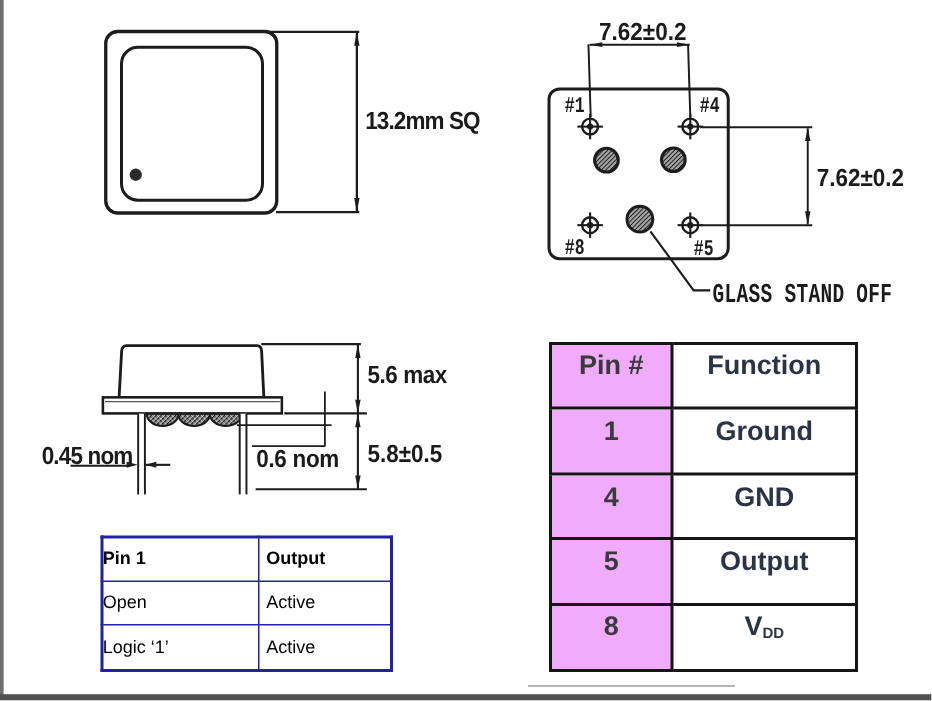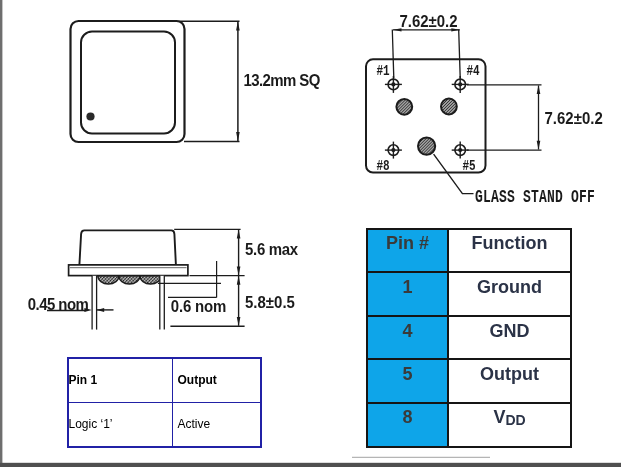--- a/index.html
+++ b/index.html
@@ -11,22 +11,22 @@
   table{border-collapse:collapse;position:absolute;table-layout:fixed;}
   
   #t1{left:66.5px;top:356.5px;width:195px;height:91px;border:2px solid #2121a6;font-size:12px;color:#000;}
   #t1 td{border:1.5px solid #2121a6;padding:0 0 0 0;vertical-align:middle;height:22px;box-sizing:border-box;line-height:13px;}
   #t1 .b{font-weight:bold;}
   #t1 td.c2{padding-left:5px;}
   
   #t2{left:366px;top:227.5px;width:206px;border:2.6px solid #151515;font-weight:bold;font-size:18px;color:#2b3347;line-height:18px;}
   #t2 td{border:2.7px solid #151515;text-align:center;vertical-align:top;padding:4.5px 0 0 0;height:44px;box-sizing:border-box;overflow:hidden;}
   #t2 tr.r1 td{height:43.5px;} #t2 tr.r2 td{height:44px;} #t2 tr.r3 td{height:43px;} #t2 tr.r4 td{height:44px;} #t2 tr.r5 td{height:43.5px;padding-top:3.5px;}
-  #t2 td.g{background:#0ea5e9;color:#3a3a3a;}
-  .dd{font-size:14px;vertical-align:-2px;}
+  #t2 td.g{background:#f0abfc;color:#3a3a3a;}
+  .dd{font-size:10px;vertical-align:-2px;}
 </style>
 </head>
 <body>
 <div id="page">
 <svg width="621" height="467" viewBox="0 0 621 467">
   <defs>
     <pattern id="hatch" width="2.1" height="2.1" patternTransform="rotate(45)" patternUnits="userSpaceOnUse">
       <rect width="2.1" height="2.1" fill="#a2a2a2"></rect>
       <line x1="0" y1="0" x2="0" y2="2.1" stroke="#101010" stroke-width="1.15"></line>
     </pattern>
@@ -159,20 +159,24 @@
   <colgroup>
         <col style="width:104.5px">
         <col>
       </colgroup>
   <tbody>
         <tr>
           <td class="b">Pin 1</td>
           <td class="b c2">Output</td>
         </tr>
   <tr>
+          <td>Open</td>
+          <td class="c2">Active</td>
+        </tr>
+  <tr>
           <td>Logic ‘1’</td>
           <td class="c2">Active</td>
         </tr>
 </tbody>
     </table>
 
 <table id="t2">
   <colgroup>
         <col style="width:81px">
         <col>

